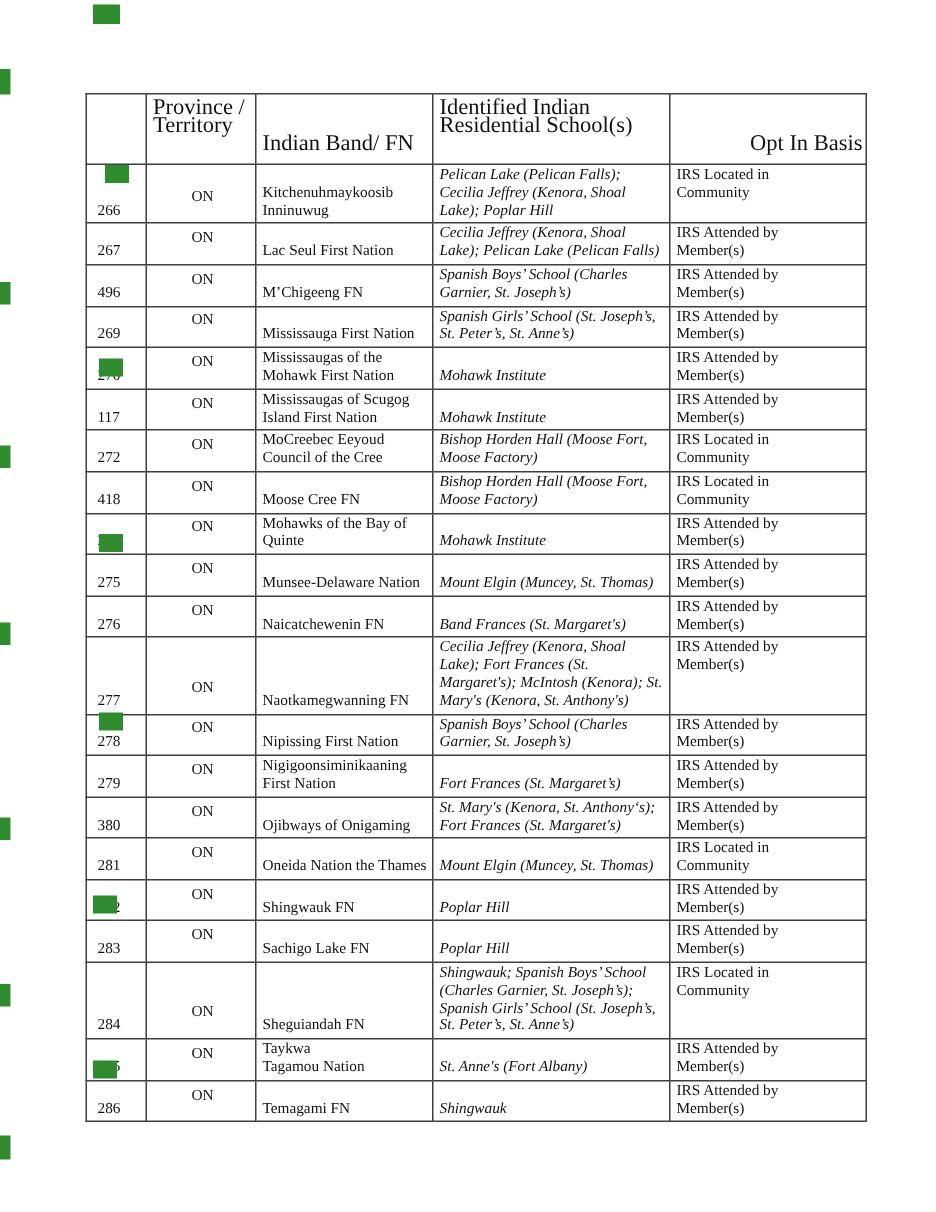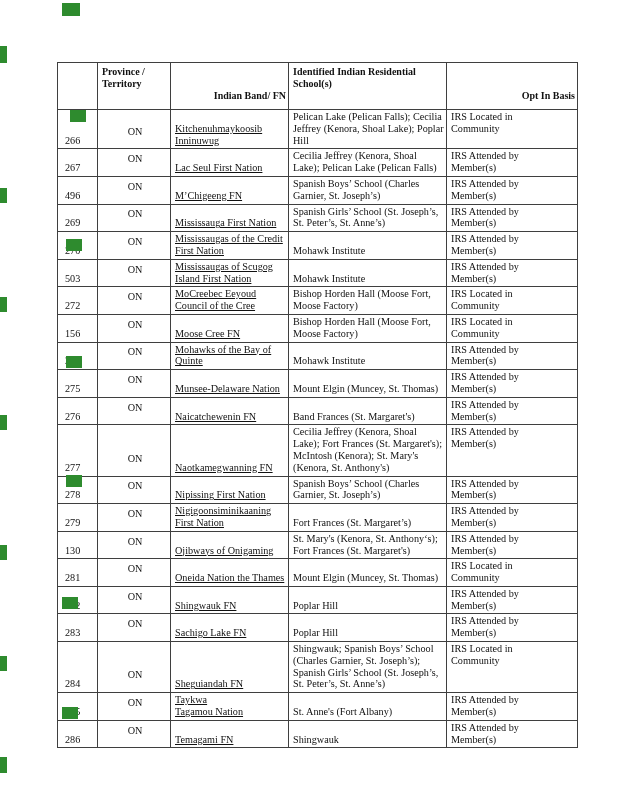--- a/index.html
+++ b/index.html
@@ -26,34 +26,34 @@
     line-height: 11.8px;
   }
   .doc-table th, .doc-table td {
     border: 1px solid #3f3f3f;
     padding: 1px 2px 2px 4px;
     overflow: hidden;
     word-wrap: break-word;
   }
   thead th {
     height: 38px;
-    font-weight: bold;
+    font-weight: normal;
     text-align: left;
-    font-size: 10px;
+    font-size: 15px;
     line-height: 12.2px;
   }
   th.h-index  { vertical-align: top; }
   th.h-prov   { vertical-align: top; padding-top: 3px; }
-  th.h-band   { vertical-align: bottom; padding-bottom: 7px; text-align: right; }
+  th.h-band   { vertical-align: bottom; padding-bottom: 7px; }
   th.h-school { vertical-align: top; padding-top: 3px; }
   th.h-opt    { vertical-align: bottom; padding-bottom: 7px; text-align: right; }
   td.col-num    { vertical-align: bottom; padding-left: 7px; padding-bottom: 2px; }
   td.col-prov   { vertical-align: bottom; text-align: center; padding-bottom: 11px; }
-  td.col-band   { vertical-align: bottom; white-space: pre-line; padding-bottom: 2px; text-decoration: underline; }
-  td.col-school { vertical-align: bottom; padding-bottom: 2px; }
+  td.col-band   { vertical-align: bottom; white-space: pre-line; padding-bottom: 2px; }
+  td.col-school { vertical-align: bottom; padding-bottom: 2px; font-style: italic; }
   td.col-opt    { vertical-align: top; padding-top: 1px; padding-right: 20px; }
   .marker {
     position: absolute;
     z-index: 5;
   }
 </style>
 </head>
 <body>
 
 <div>
@@ -115,40 +115,40 @@
       <tr>
         <td class="col-num">269</td>
         <td class="col-prov">ON</td>
         <td class="col-band">Mississauga First Nation</td>
         <td class="col-school">Spanish Girls’ School (St. Joseph’s, St. Peter’s, St. Anne’s)</td>
         <td class="col-opt">IRS Attended by Member(s)</td>
       </tr>
       <tr>
         <td class="col-num">270</td>
         <td class="col-prov">ON</td>
-        <td class="col-band">Mississaugas of the Credit First Nation</td>
+        <td class="col-band">Mississaugas of the Mohawk First Nation</td>
         <td class="col-school">Mohawk Institute</td>
         <td class="col-opt">IRS Attended by Member(s)</td>
       </tr>
       <tr>
-        <td class="col-num">503</td>
+        <td class="col-num">117</td>
         <td class="col-prov">ON</td>
         <td class="col-band">Mississaugas of Scugog Island First Nation</td>
         <td class="col-school">Mohawk Institute</td>
         <td class="col-opt">IRS Attended by Member(s)</td>
       </tr>
       <tr>
         <td class="col-num">272</td>
         <td class="col-prov">ON</td>
         <td class="col-band">MoCreebec Eeyoud Council of the Cree</td>
         <td class="col-school">Bishop Horden Hall (Moose Fort, Moose Factory)</td>
         <td class="col-opt">IRS Located in Community</td>
       </tr>
       <tr>
-        <td class="col-num">156</td>
+        <td class="col-num">418</td>
         <td class="col-prov">ON</td>
         <td class="col-band">Moose Cree FN</td>
         <td class="col-school">Bishop Horden Hall (Moose Fort, Moose Factory)</td>
         <td class="col-opt">IRS Located in Community</td>
       </tr>
       <tr>
         <td class="col-num">274</td>
         <td class="col-prov">ON</td>
         <td class="col-band">Mohawks of the Bay of Quinte</td>
         <td class="col-school">Mohawk Institute</td>
@@ -183,21 +183,21 @@
         <td class="col-opt">IRS Attended by Member(s)</td>
       </tr>
       <tr>
         <td class="col-num">279</td>
         <td class="col-prov">ON</td>
         <td class="col-band">Nigigoonsiminikaaning First Nation</td>
         <td class="col-school">Fort Frances (St. Margaret’s)</td>
         <td class="col-opt">IRS Attended by Member(s)</td>
       </tr>
       <tr>
-        <td class="col-num">130</td>
+        <td class="col-num">380</td>
         <td class="col-prov">ON</td>
         <td class="col-band">Ojibways of Onigaming</td>
         <td class="col-school">St. Mary's (Kenora, St. Anthony‘s); Fort Frances (St. Margaret's)</td>
         <td class="col-opt">IRS Attended by Member(s)</td>
       </tr>
       <tr>
         <td class="col-num">281</td>
         <td class="col-prov">ON</td>
         <td class="col-band">Oneida Nation the Thames</td>
         <td class="col-school">Mount Elgin (Muncey, St. Thomas)</td>

